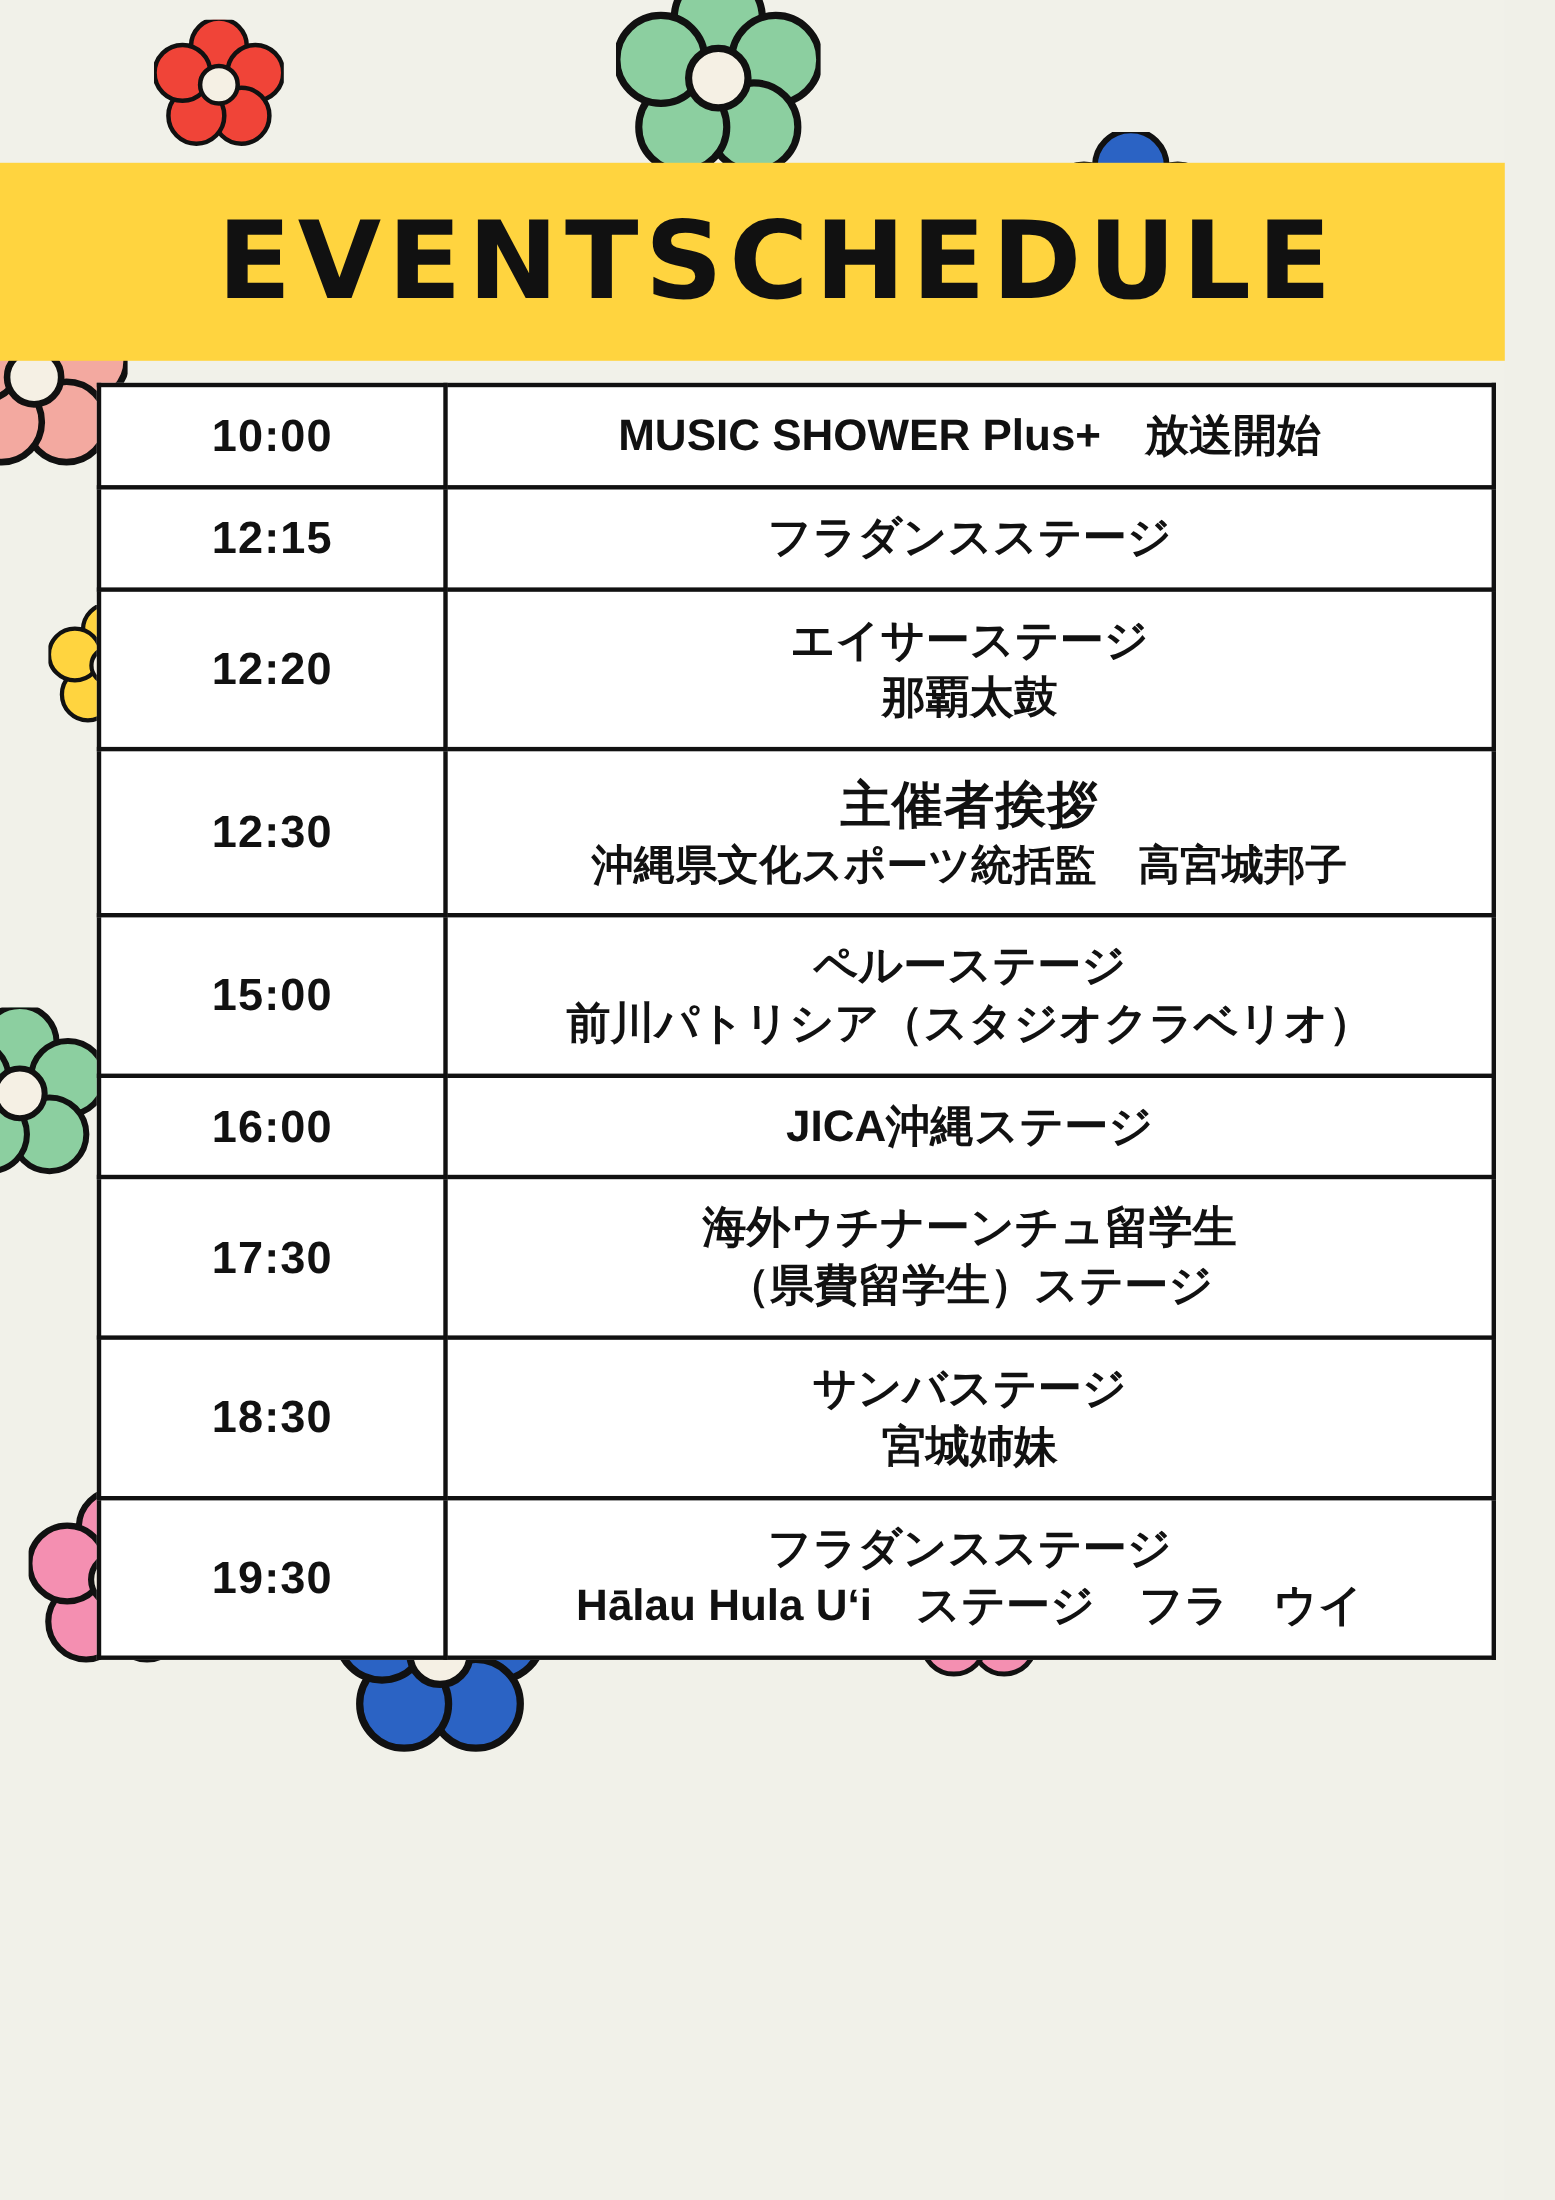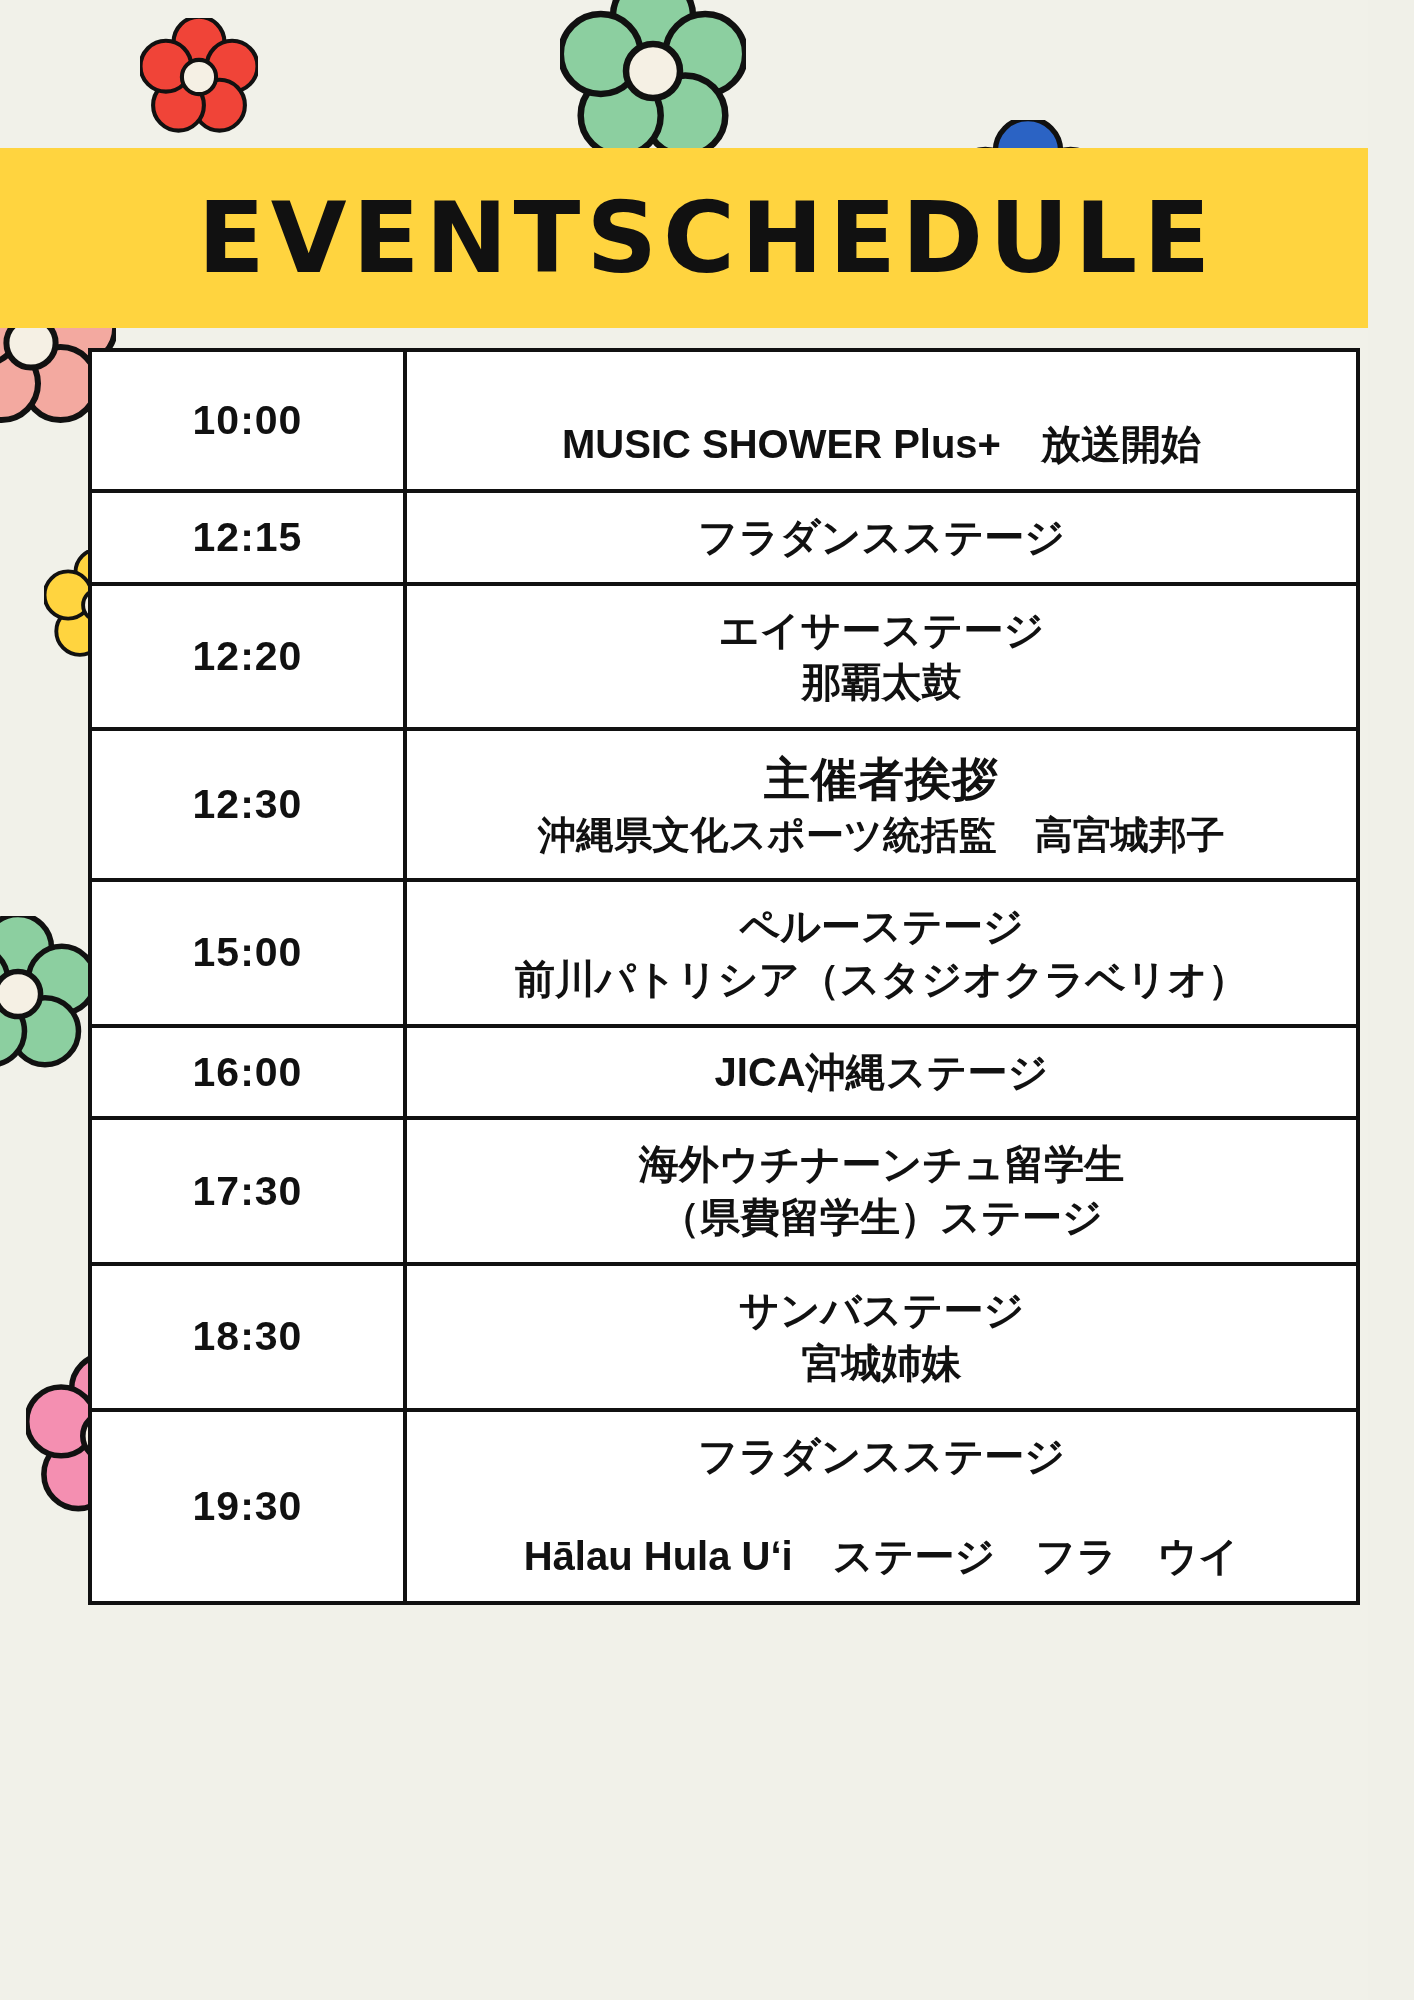--- a/index.html
+++ b/index.html
@@ -87,21 +87,21 @@
   tr.highlight td { background: #f9a8c6; }
   tr.highlight td.event .line-main {
     font-size: 46px;
     letter-spacing: 1px;
   }
   tr.highlight td.event .line-sub {
     font-size: 38px;
   }
   .line-main { display: block; }
   .line-sub { display: block; }
-  .nowrap { white-space: nowrap; margin-top: 48px; }
+  .nowrap { white-space: nowrap; }
 </style>
 </head>
 <body>
 
 <div id="poster">
 
   <div id="flower-layer">
       <div class="flower" style="left: 140px; top: 18px; width: 118px; height: 118px;">
         <svg width="118" height="118" viewBox="0 0 118 118">
           <g>

